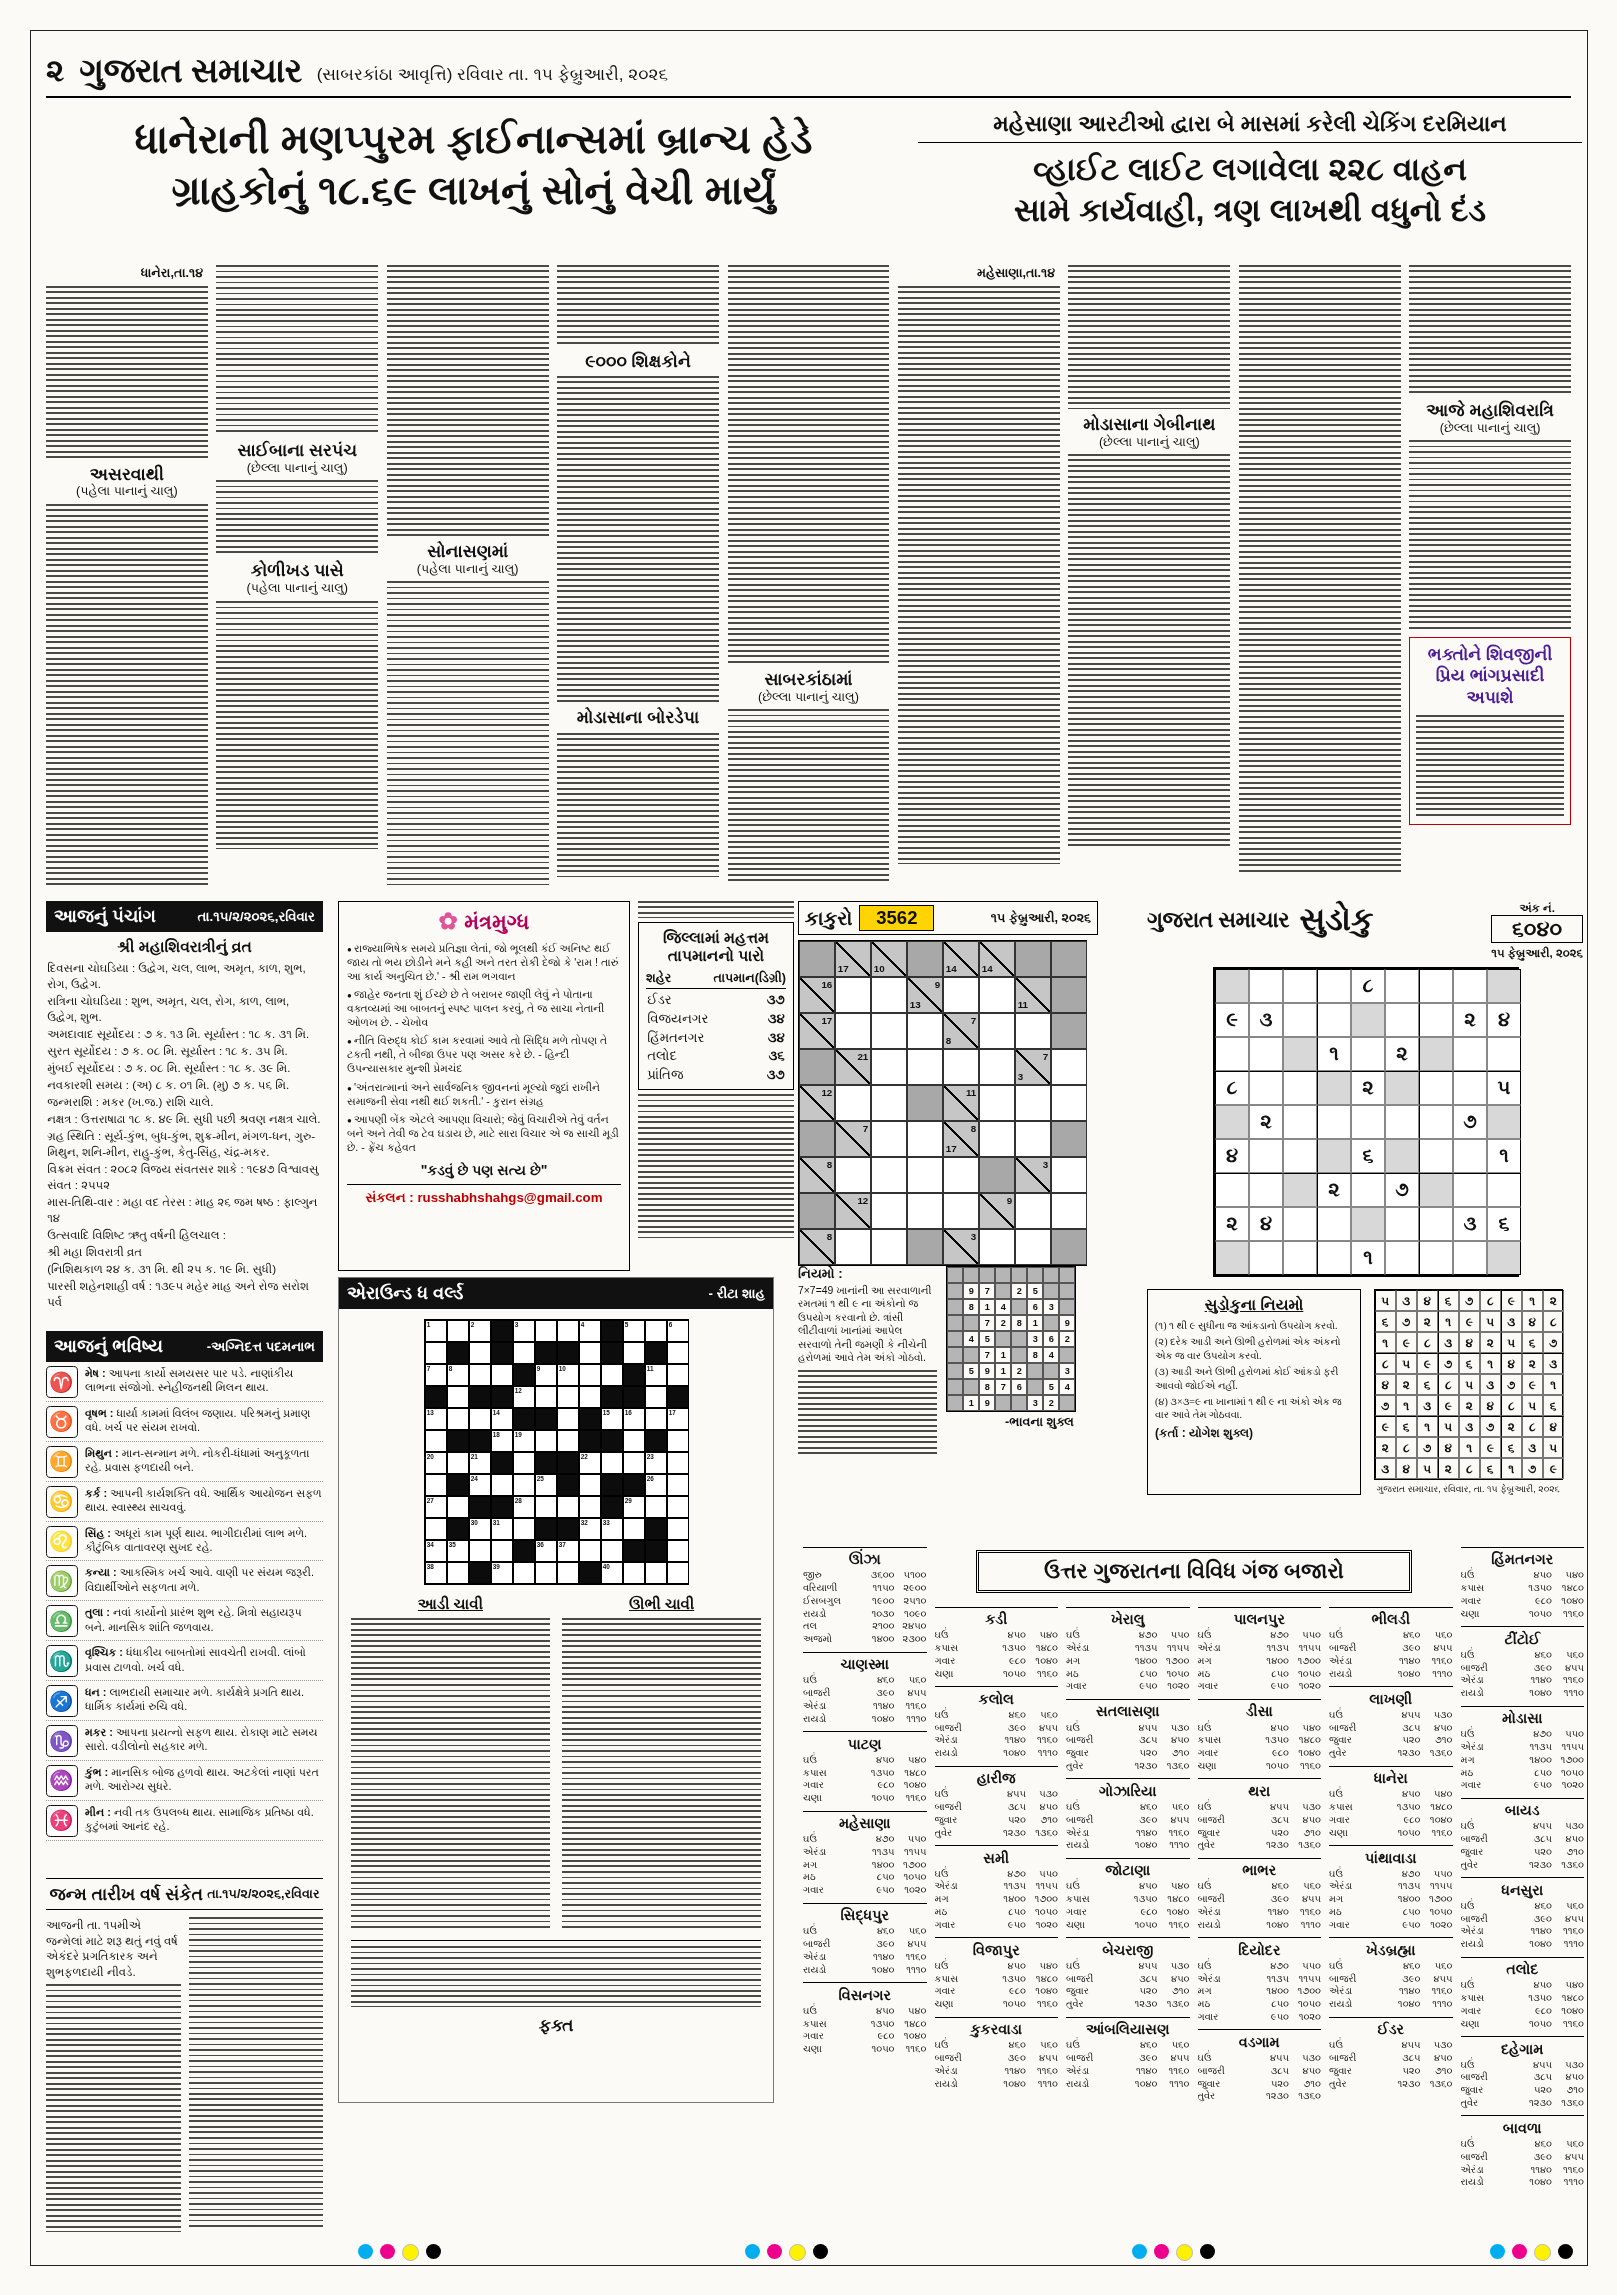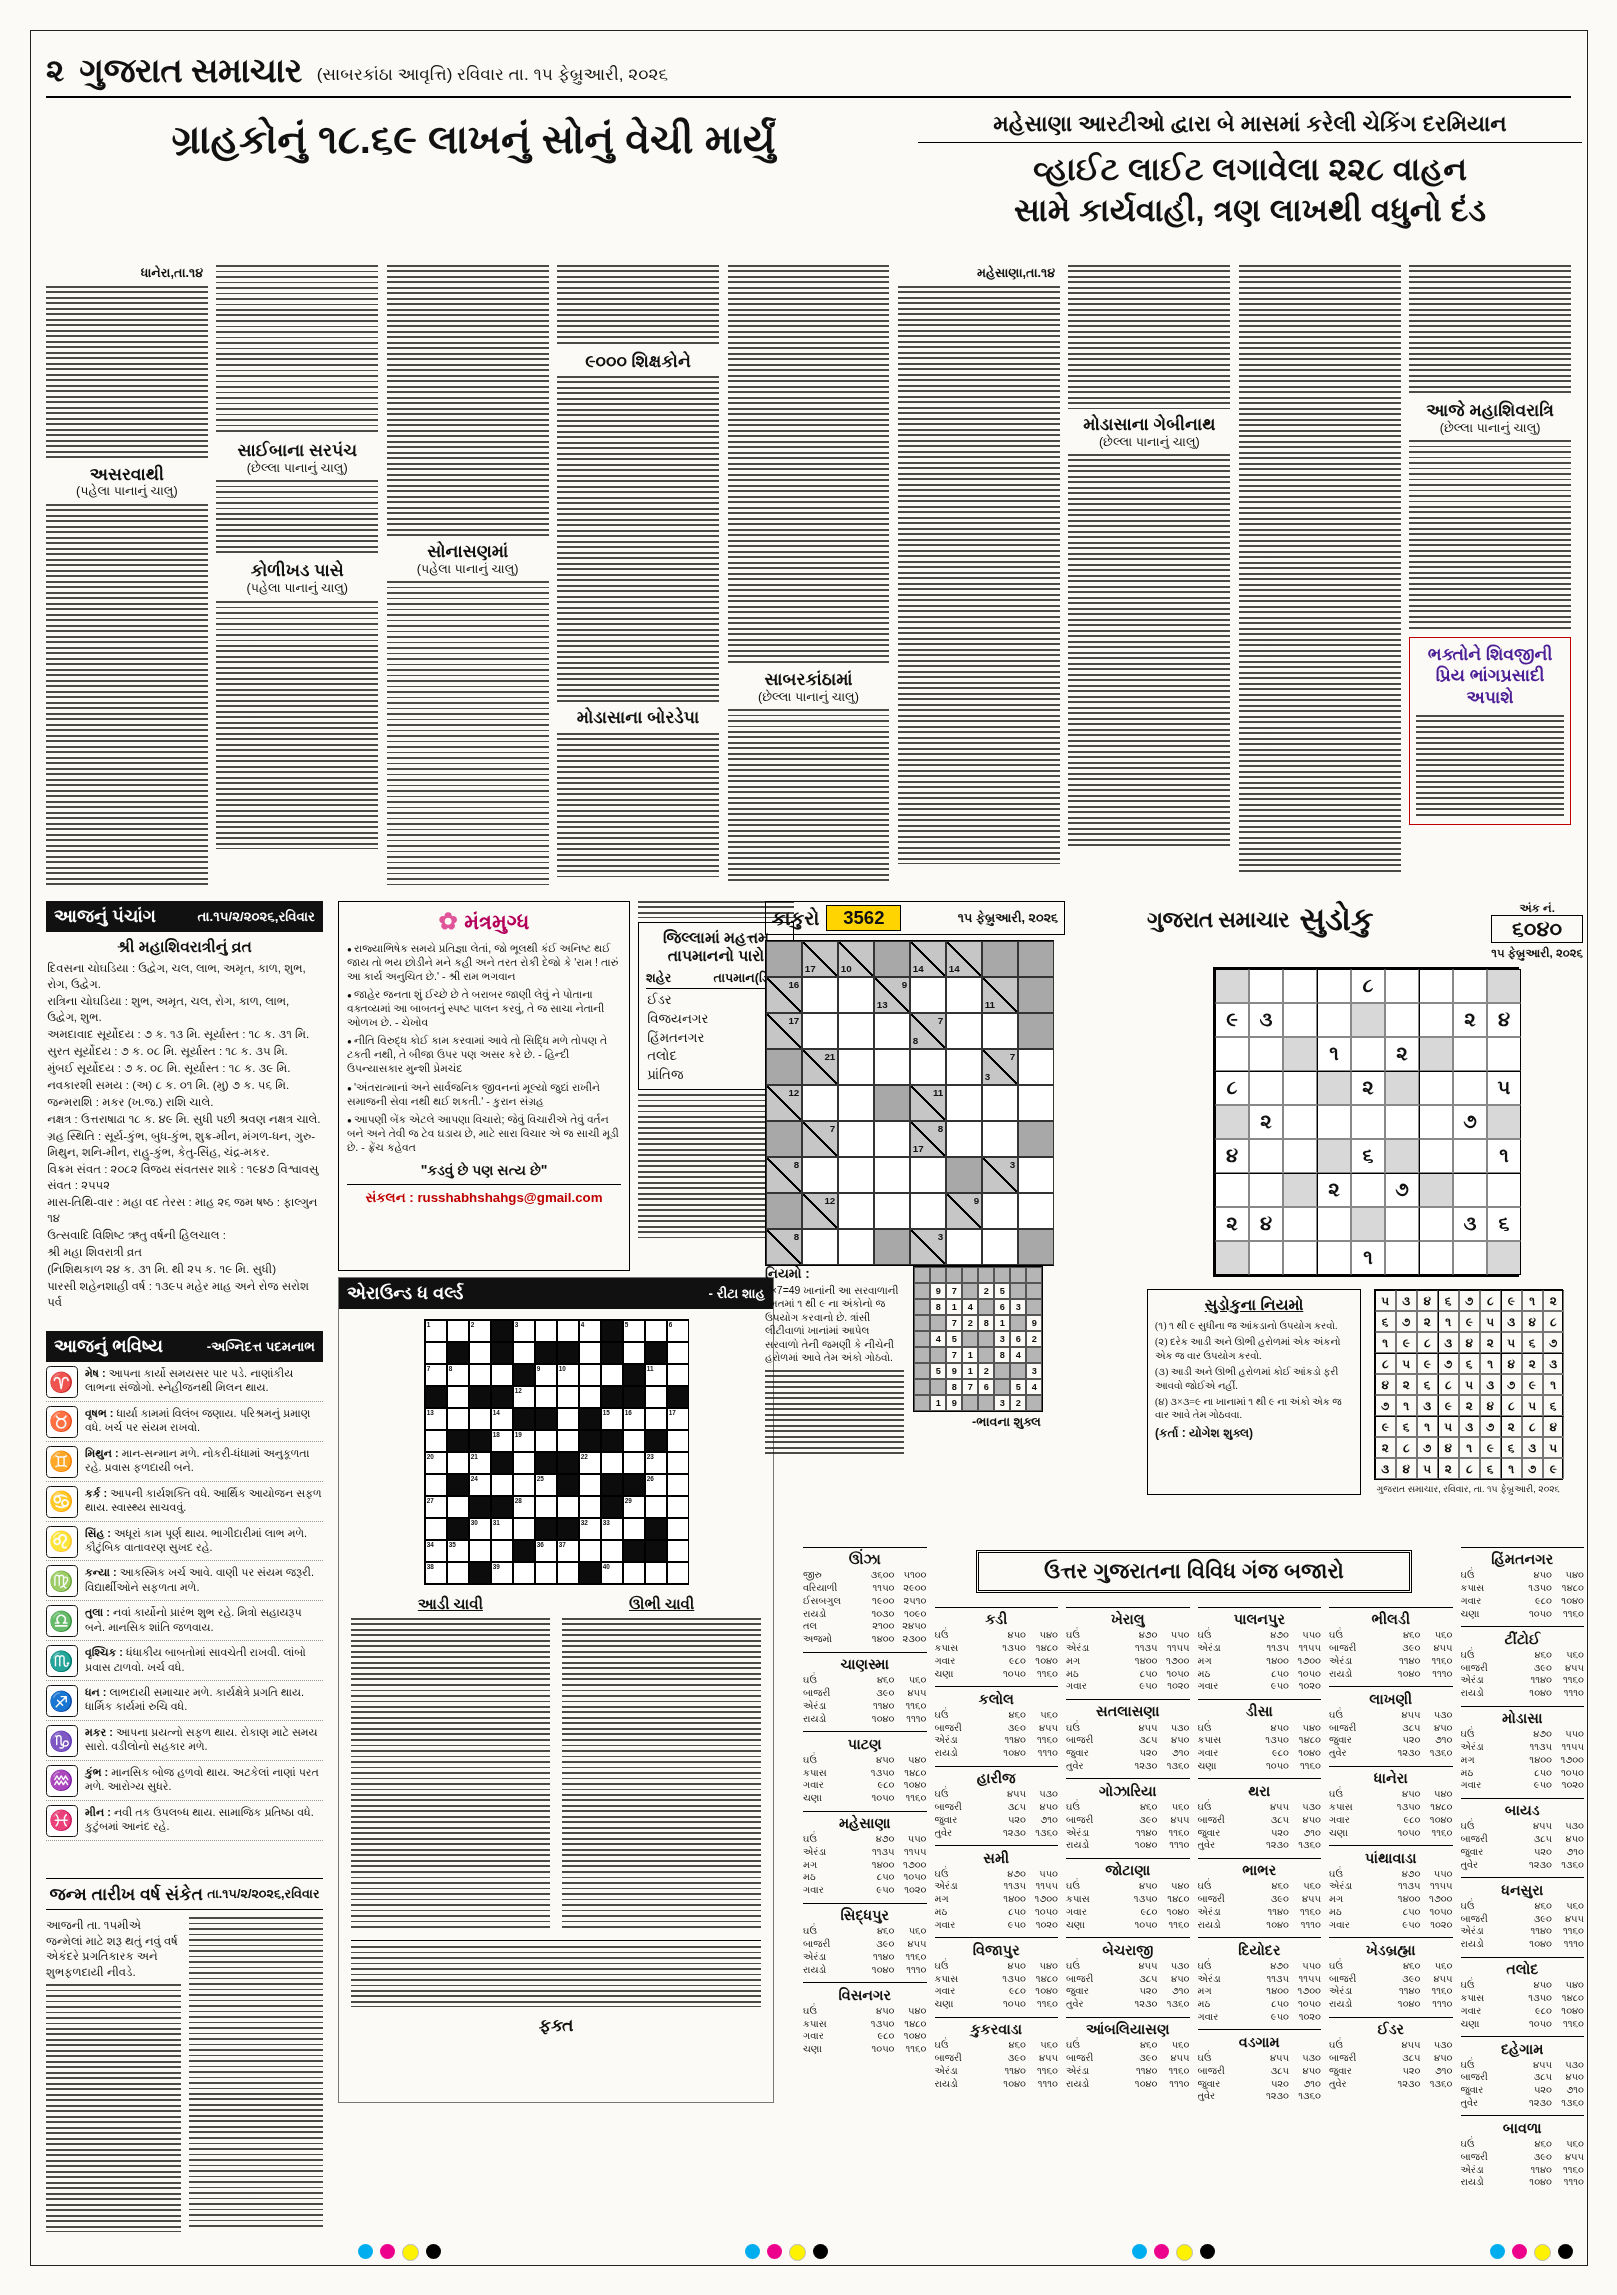--- a/index.html
+++ b/index.html
@@ -69,21 +69,21 @@
   #cw-grid{display:grid;margin:10.4px auto 0;width:263px;border:1.2px solid #000;}
   .cw-cell{width:22px;height:22px;box-sizing:border-box;border:0.6px solid #000;position:relative;background:#fff;}
   .cw-black{background:#0c0c0c;}
   .cw-num{position:absolute;left:1.2px;top:0px;font-size:6.4px;font-weight:bold;}
   #cw-clues{display:flex;gap:11.6px;padding:9.2px 11.6px 0;}
   .cw-clue-col{flex:1;}
   .cw-clue-head{font-weight:800;font-size:15px;text-align:center;text-decoration:underline;margin-bottom:5.8px;}
   #cw-answers{margin:9.2px 11.6px 0;border-top:1.2px solid #000;padding-top:5.8px;}
   #cw-filler{text-align:center;font-weight:800;font-size:17.3px;padding-top:8px;}
   
-  #kakuro{left:765px;top:901px;width:300px;height:638px;}
+  #kakuro{left:798px;top:901px;width:300px;height:638px;}
   #kk-head{display:flex;align-items:center;gap:7px;height:34px;border:1.2px solid #000;padding:0 5.8px;box-sizing:border-box;}
   #kk-title{font-weight:800;font-size:19.6px;}
   #kk-num{background:#ffd400;font-weight:800;font-size:18.5px;padding:1.2px 16px;border:0.6px solid #000;}
   #kk-date{font-size:12.7px;font-weight:bold;margin-left:auto;}
   #kk-grid{display:grid;border:1.7px solid #000;width:287px;margin-top:4.6px;}
   .kk-cell{width:36px;height:36px;box-sizing:border-box;border:0.6px solid #333;position:relative;font-weight:bold;}
   .kk-w{background:#fff;}
   .kk-b{background:#a8a8a8;}
   .kk-c{background:#c6c6c6;
         background-image:linear-gradient(to top right,transparent 48.5%,#000 48.5%,#000 51.5%,transparent 51.5%);}
@@ -144,20 +144,21 @@
 <div id="page">
   <div class="abs" id="frame"></div>
 
   <div class="abs" id="masthead">
     <span id="page-number">૨</span>
     <span id="logo">ગુજરાત સમાચાર</span>
     <span id="edition">(સાબરકાંઠા આવૃત્તિ) રવિવાર તા. ૧૫ ફેબ્રુઆરી, ૨૦૨૬</span>
   </div>
 
   <div class="abs" id="headline-left">
+    <div class="h1">ધાનેરાની મણપ્પુરમ ફાઈનાન્સમાં બ્રાન્ચ હેડે</div>
     <div class="h1">ગ્રાહકોનું ૧૮.૬૯ લાખનું સોનું વેચી માર્યું</div>
   </div>
 
   <div class="abs" id="headline-right">
     <div id="kicker">મહેસાણા આરટીઓ દ્વારા બે માસમાં કરેલી ચેકિંગ દરમિયાન</div>
     <div class="h2">વ્હાઈટ લાઈટ લગાવેલા ૨૨૮ વાહન</div>
     <div class="h2">સામે કાર્યવાહી, ત્રણ લાખથી વધુનો દંડ</div>
   </div>
 
   <div class="abs" id="story">

